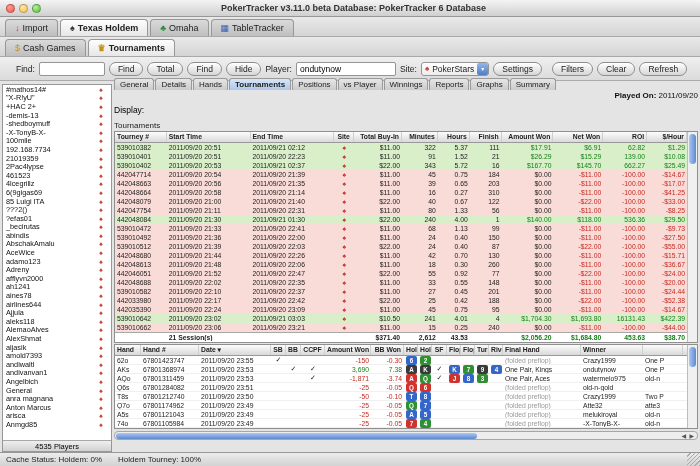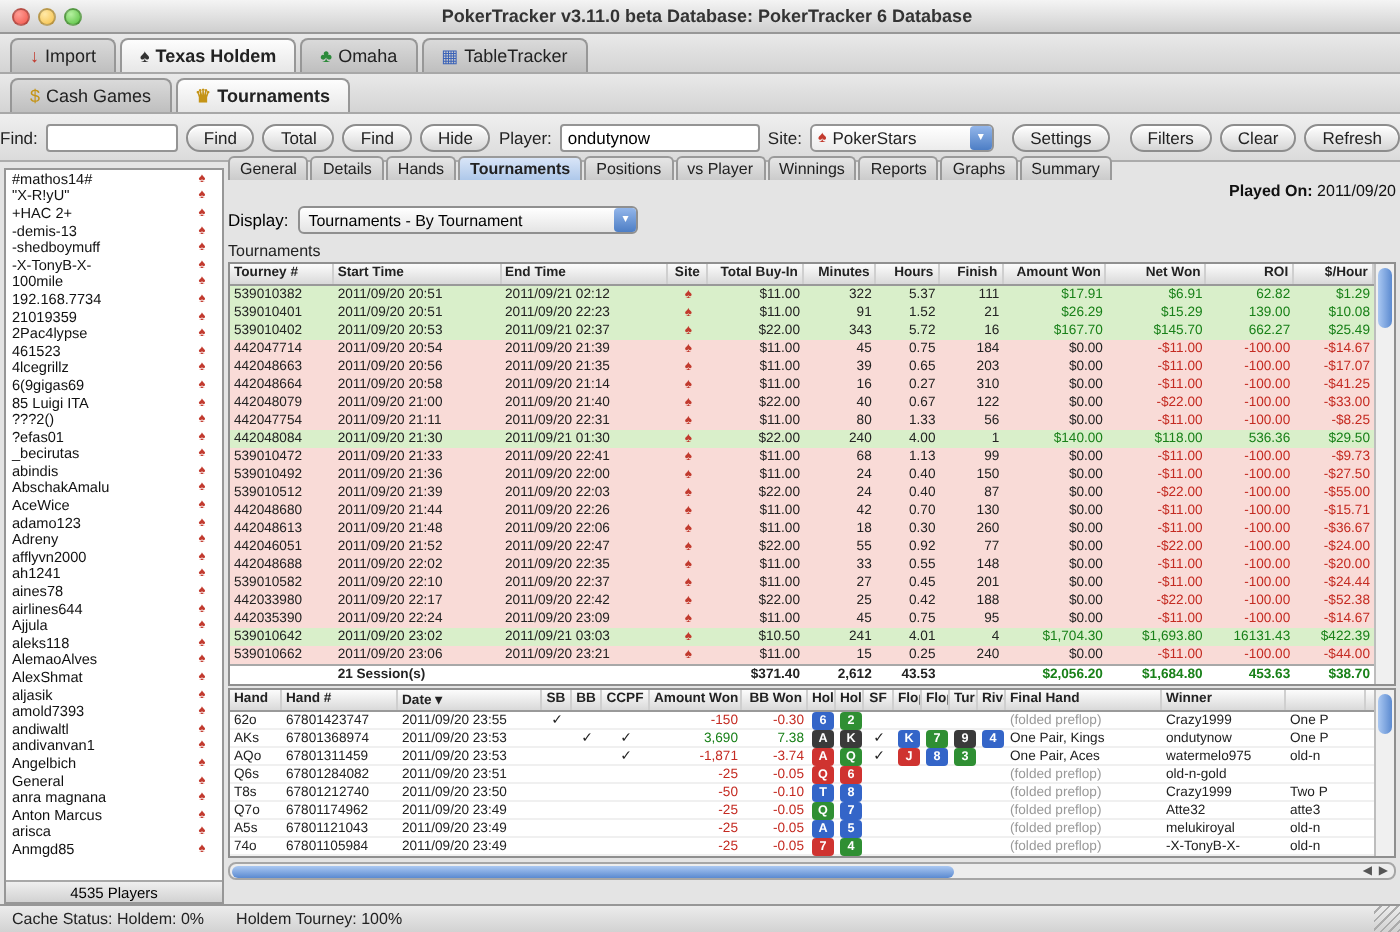--- a/index.html
+++ b/index.html
@@ -23,21 +23,21 @@
   .row2 { top:37px; height:20px; }
   .ttab { height:17px; display:flex; align-items:center; gap:3px; padding:0 9px; font-size:9px; color:#222;
           border:1px solid #979797; border-bottom:none; border-radius:4px 4px 0 0;
           background:linear-gradient(#dadada,#bfbfbf); white-space:nowrap; }
   .ttab.sel { background:linear-gradient(#fdfdfd,#e7e7e7); font-weight:bold; }
   .ticon { font-size:9px; }
   .c-red{color:#c23a2e;} .c-dark{color:#333;} .c-green{color:#2c8a3a;} .c-blue{color:#3a62b8;} .c-gold{color:#c59416;}
 
   
   .findbar { position:absolute; top:57px; left:0; right:0; height:24px; display:flex; align-items:center; gap:4px;
-             padding:0 0; background:linear-gradient(#efefef,#dbdbdb); border-bottom:1px solid #ababab; font-size:8.5px; color:#222; }
+             padding:0 16px; background:linear-gradient(#efefef,#dbdbdb); border-bottom:1px solid #ababab; font-size:8.5px; color:#222; }
   .lbl { white-space:nowrap; }
   input.fld { height:14px; border:1px solid #949494; border-radius:2px; background:#fff; font-size:8.5px;
               font-family:"Liberation Sans",sans-serif; padding:0 3px; }
   .find { width:66px; } .player { width:100px; }
   .btn { height:14px; padding:0 8px; display:flex; align-items:center; font-size:8.5px; color:#222;
          border:1px solid #8d8d8d; border-radius:8px; background:linear-gradient(#ffffff,#d6d6d6);
          box-shadow:inset 0 1px 0 #fff; white-space:nowrap; }
   .ml { margin-left:auto; }
   .sitesel { width:92px; height:14px; border:1px solid #949494; border-radius:3px; background:linear-gradient(#fff,#ececec);
              display:flex; align-items:center; gap:3px; padding-left:3px; font-size:8.5px; }
@@ -347,24 +347,20 @@
         <div class="mtab">Reports</div>
         <div class="mtab">Graphs</div>
         <div class="mtab">Summary</div>
       </div>
     <div class="played-on">
       <b>Played On:</b>
       <span>2011/09/20</span>
     </div>
     <div class="display-row">
       <span class="lbl">Display:</span>
-      <div class="dropdown">
-        <span>Tournaments - By Tournament</span>
-        <span class="dd-btn" style="margin-left:auto">▾</span>
-      </div>
     </div>
 
     <div class="section-label">Tournaments</div>
     <div class="dtable" id="ttable">
       <div class="thead" id="t-head">
           <span class="th" style="width: 52px; text-align: left;">Tourney #</span>
           <span class="th" style="width: 84px; text-align: left;">Start Time</span>
           <span class="th" style="width: 84px; text-align: left;">End Time</span>
           <span class="th" style="width: 20px; text-align: center;">Site</span>
           <span class="th" style="width: 48px; text-align: right;">Total Buy-In</span>

